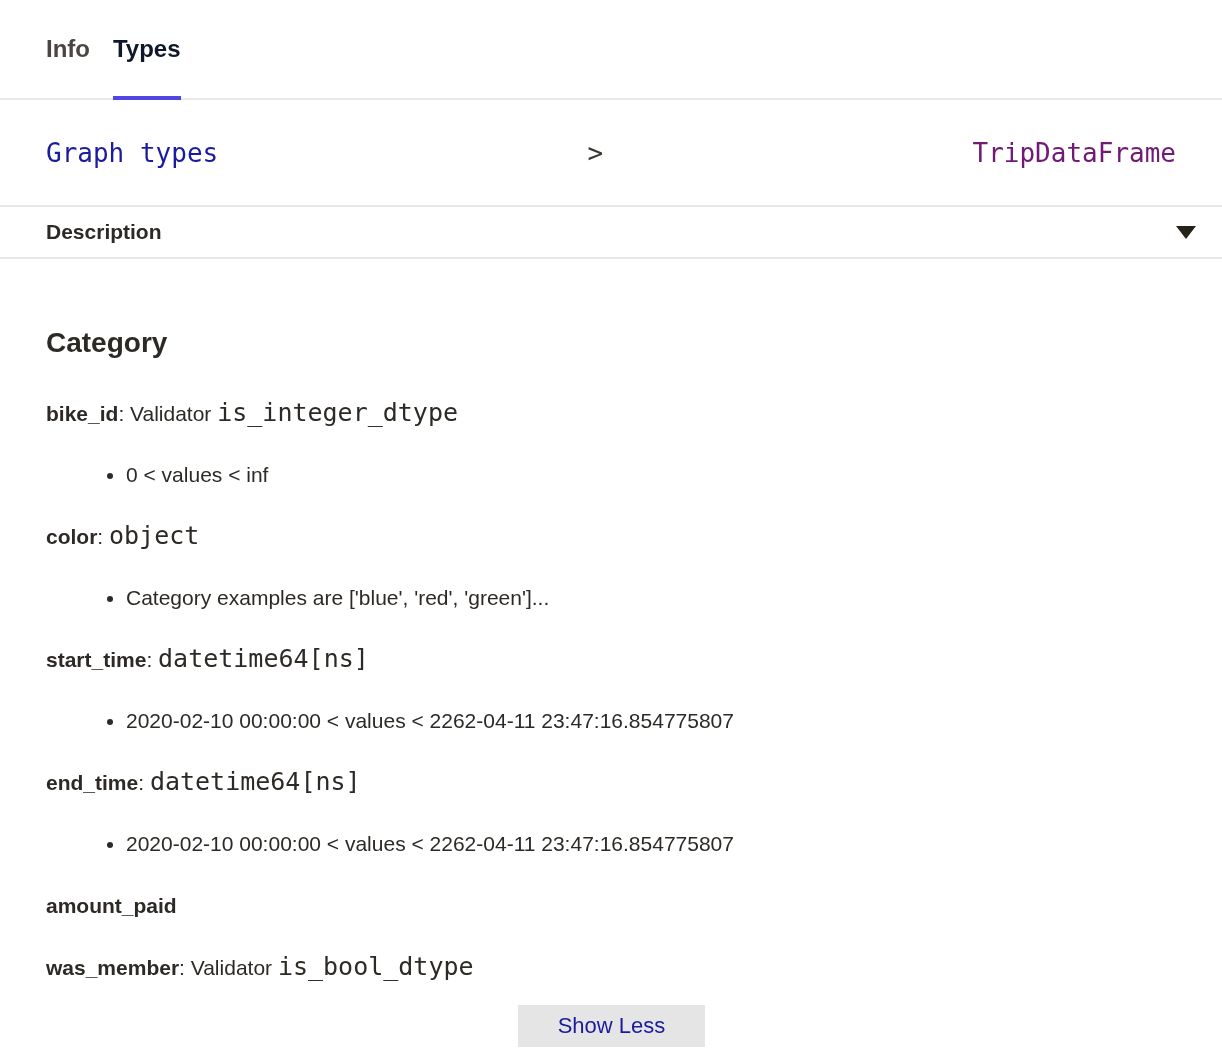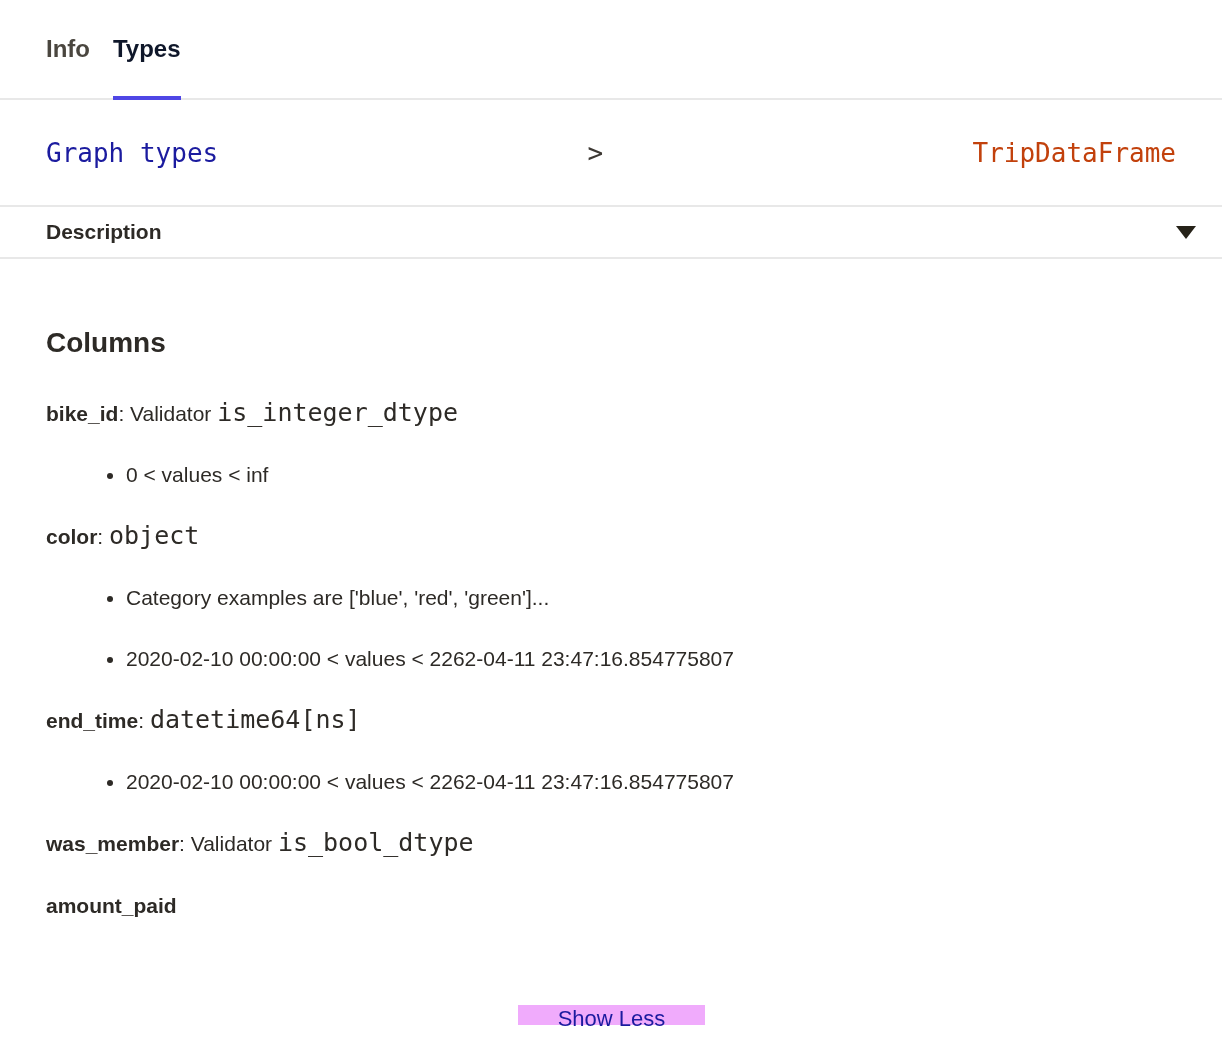--- a/index.html
+++ b/index.html
@@ -55,21 +55,21 @@
   }
   .breadcrumb-link {
     color: #1b1b9f;
     text-decoration: none;
     cursor: pointer;
   }
   .breadcrumb-sep {
     color: #3c3833;
     margin: 0 14px;
   }
-  .breadcrumb-current { color: #c2410c; }
+  .breadcrumb-current { color: #701a75; }
 
   
   .desc-row {
     height: 52px;
     border-bottom: 2px solid #e8e8e8;
     display: flex;
     align-items: center;
     justify-content: space-between;
     padding: 0 26px 0 46px;
     cursor: pointer;
@@ -115,22 +115,22 @@
     font-size: 21px;
     line-height: 29px;
   }
 
   
   .show-less {
     position: absolute;
     left: 518px;
     top: 1005px;
     width: 187px;
-    height: 20px;
-    background: #f0abfc;
+    height: 42px;
+    background: #e5e5e5;
     border: none;
     font-family: "Liberation Sans", sans-serif;
     font-size: 22px;
     color: #1b1b9f;
     cursor: pointer;
   }
 </style>
 </head>
 <body>
 
@@ -144,50 +144,53 @@
   <span class="breadcrumb-sep">&gt;</span>
   <span class="breadcrumb-current">TripDataFrame</span>
 </div>
 
 <div class="desc-row">
   <span class="desc-title">Description</span>
   <span class="caret-down"></span>
 </div>
 
 <div class="content">
-  <h2>Columns</h2>
+  <h2>Category</h2>
 
   <p class="col-line">
     <span class="col-name">bike_id</span><span>: Validator </span><span class="col-code">is_integer_dtype</span>
   </p>
   <ul>
     <li>0 &lt; values &lt; inf</li>
   </ul>
 
   <p class="col-line">
     <span class="col-name">color</span><span>: </span><span class="col-code">object</span>
   </p>
   <ul>
     <li>Category examples are ['blue', 'red', 'green']...</li>
   </ul>
 
+  <p class="col-line">
+    <span class="col-name">start_time</span><span>: </span><span class="col-code">datetime64[ns]</span>
+  </p>
   <ul>
     <li>2020-02-10 00:00:00 &lt; values &lt; 2262-04-11 23:47:16.854775807</li>
   </ul>
 
   <p class="col-line">
     <span class="col-name">end_time</span><span>: </span><span class="col-code">datetime64[ns]</span>
   </p>
   <ul>
     <li>2020-02-10 00:00:00 &lt; values &lt; 2262-04-11 23:47:16.854775807</li>
   </ul>
 
 
   <p class="col-line">
-    <span class="col-name">was_member</span><span>: Validator </span><span class="col-code">is_bool_dtype</span>
+    <span class="col-name">amount_paid</span><span></span><span class="col-code"></span>
   </p>
 
   <p class="col-line">
-    <span class="col-name">amount_paid</span><span></span><span class="col-code"></span>
+    <span class="col-name">was_member</span><span>: Validator </span><span class="col-code">is_bool_dtype</span>
   </p>
 </div>
 
 <button class="show-less">Show Less</button>
 
 </body></html>

